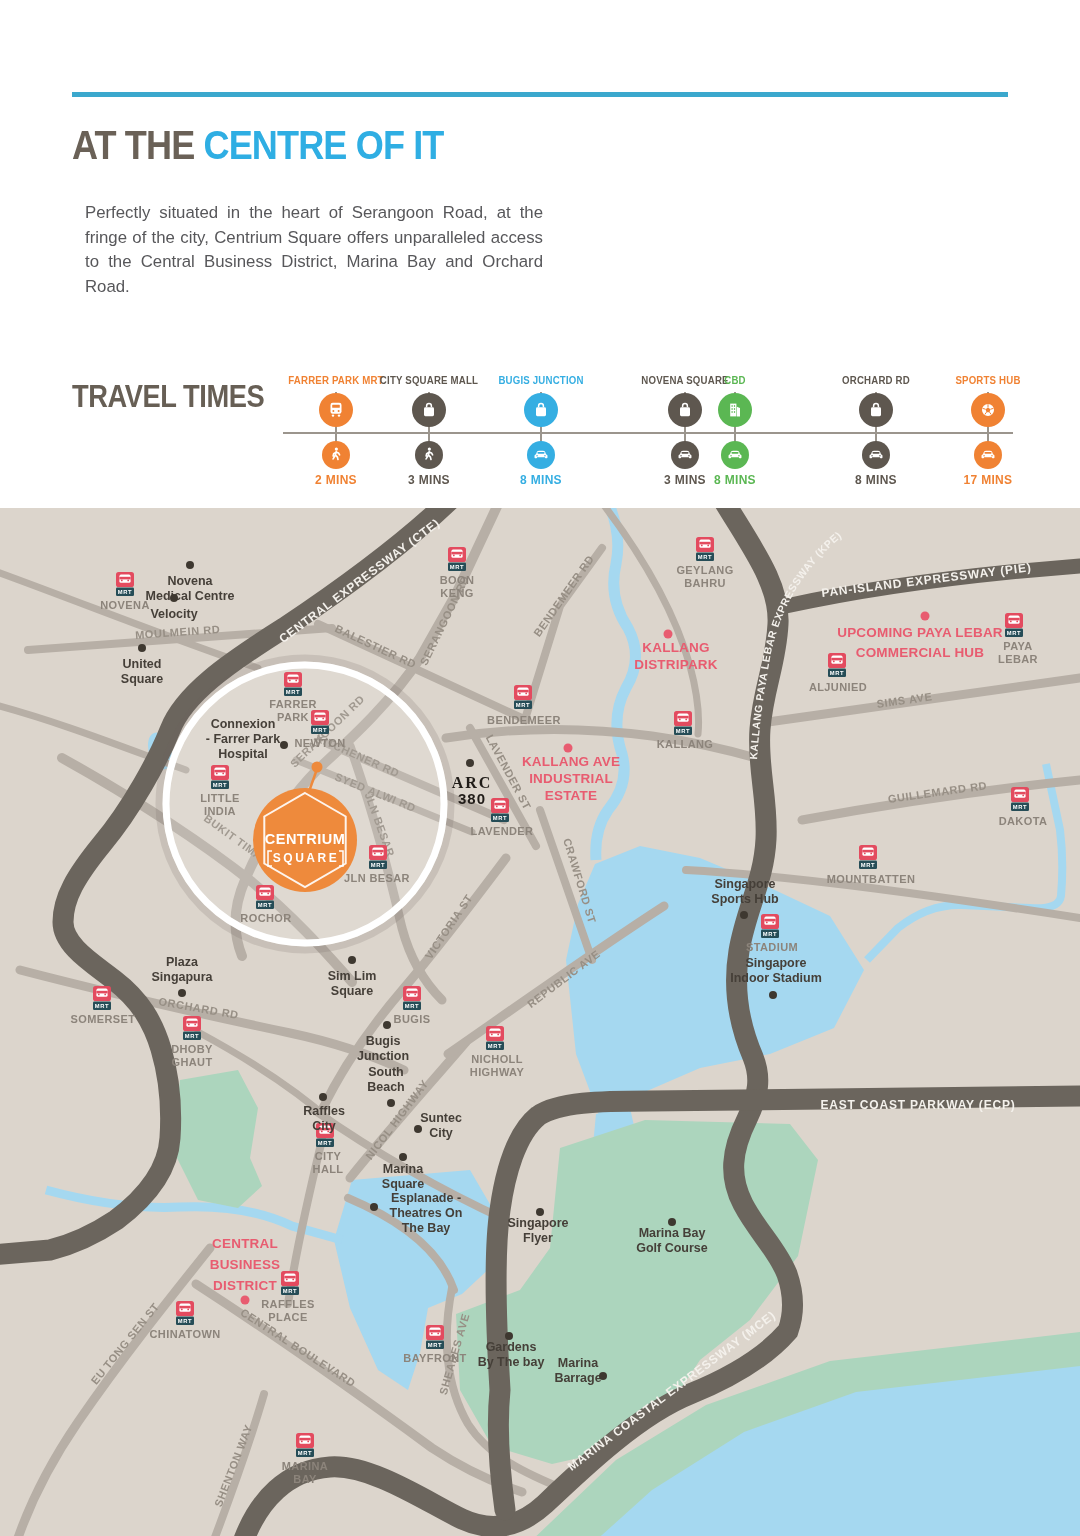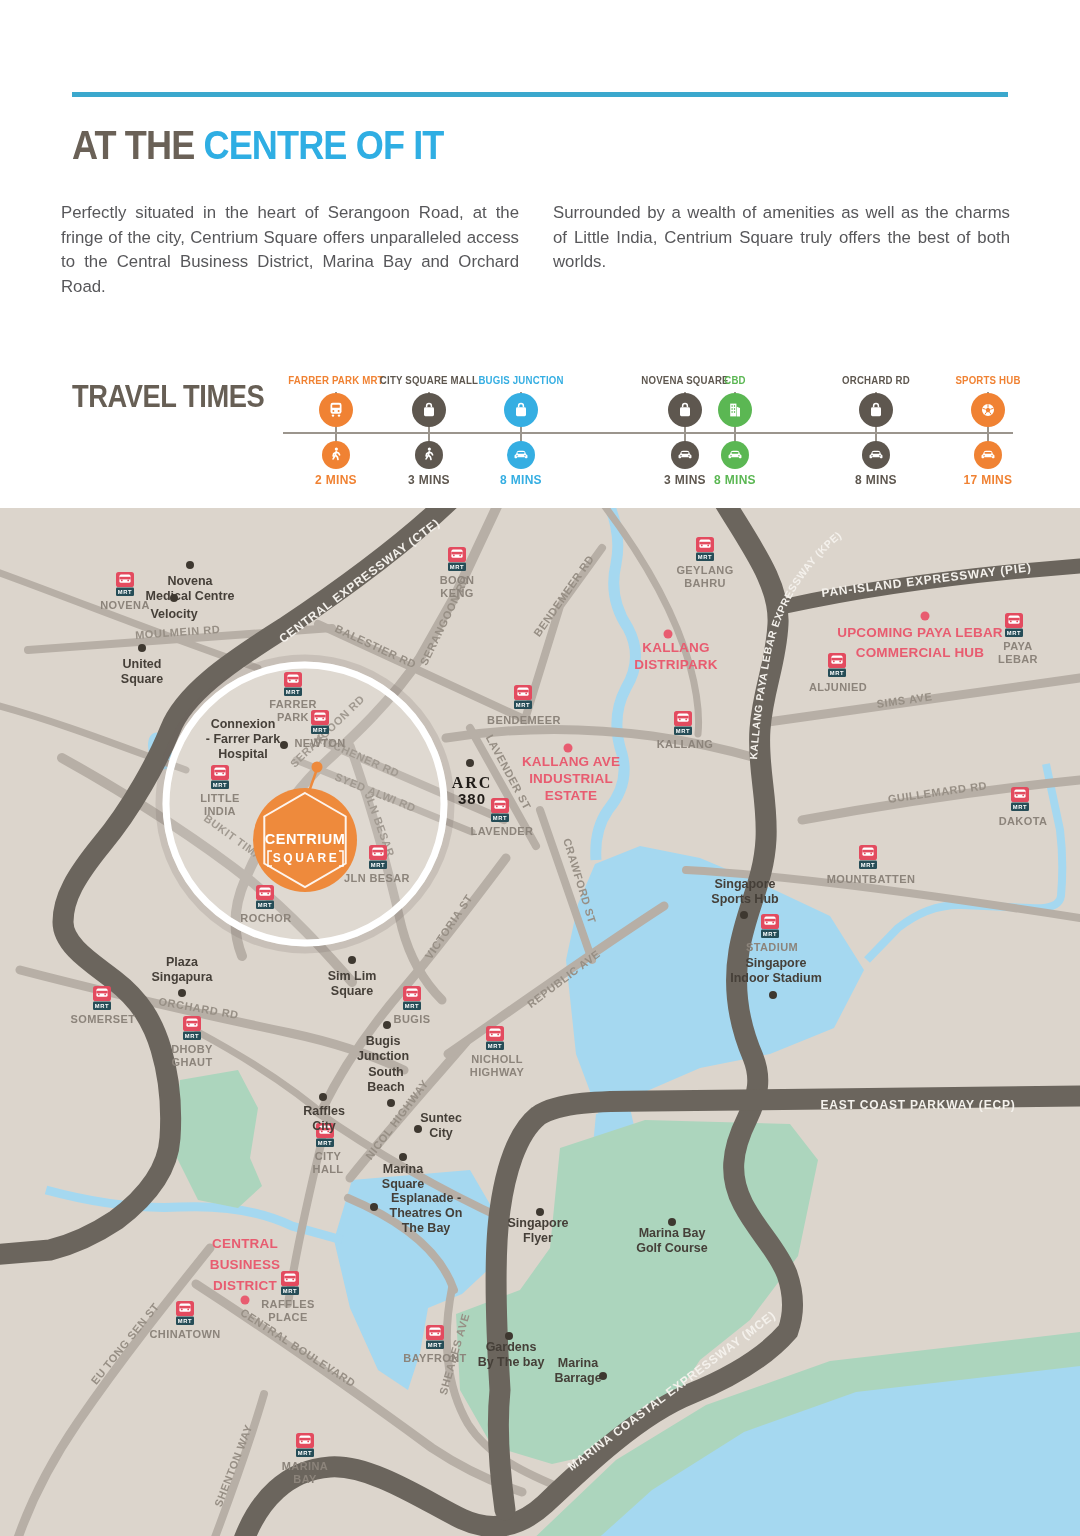--- a/index.html
+++ b/index.html
@@ -2,21 +2,21 @@
 <html><head>
 <meta charset="utf-8">
 <style>
   html,body{margin:0;padding:0;}
   body{width:1080px;height:1536px;background:#fff;position:relative;font-family:"Liberation Sans",sans-serif;overflow:hidden;}
   .rule{position:absolute;left:72px;top:92px;width:936px;height:5px;background:#3BA8CD;}
   .title{position:absolute;left:72px;top:122px;font-size:41px;font-weight:900;letter-spacing:-1px;transform:scaleX(.88);transform-origin:left;white-space:nowrap;}
   .title .t-dark{color:#6A6157;}
   .title .t-blue{color:#2FAEE3;}
   .para{position:absolute;top:201px;font-size:16.8px;line-height:1.46;color:#57575A;text-align:justify;}
-  .para.left{left:61px;width:458px;}
+  .para.left{left:85px;width:458px;}
   .para.right{left:553px;width:457px;}
   .para p{margin:0 0 18px 0;}
   .tt-head{position:absolute;left:72px;top:379px;font-size:31px;font-weight:900;color:#675F55;letter-spacing:-.5px;transform:scaleX(.88);transform-origin:left;white-space:nowrap;}
   .timeline{position:absolute;left:283px;top:432px;width:730px;height:2px;background:#9B958D;}
   .stop{position:absolute;top:374px;width:130px;text-align:center;}
   .stop .vline{position:absolute;left:64px;top:18px;width:2px;height:66px;background:#9B958D;}
   .stop .slabel{position:relative;font-size:10.5px;font-weight:800;letter-spacing:.2px;color:var(--c);transform:scaleX(.92);white-space:nowrap;}
   .stop .big{position:absolute;left:48px;top:19px;width:34px;height:34px;border-radius:50%;background:var(--c);display:flex;align-items:center;justify-content:center;}
   .stop .small{position:absolute;left:51px;top:67px;width:28px;height:28px;border-radius:50%;background:var(--c);display:flex;align-items:center;justify-content:center;}
   .stop .mins{position:absolute;left:0;top:99px;width:130px;font-size:12px;font-weight:800;color:var(--c);letter-spacing:.3px;}
@@ -97,21 +97,20 @@
     </g>
   </defs>
 </svg>
 
 <div class="rule"></div>
 <div class="title"><span class="t-dark">AT THE</span><span class="t-blue">&nbsp;</span><span class="t-blue">CENTRE OF IT</span></div>
 <div class="para left">
     <p>Perfectly situated in the heart of Serangoon Road, at the fringe of the city, Centrium Square offers unparalleled access to the Central Business District, Marina Bay and Orchard Road.</p>
   </div>
 <div class="para right">
-  <p>Surrounded by a wealth of amenities as well as the charms of Little India, Centrium Square truly offers the best of both worlds.</p>
 </div>
 
 <div class="tt-head">TRAVEL TIMES</div>
 <div class="timeline"></div>
 
 <div class="stop stop--orange" style="left:271px">
   <div class="vline"></div>
   <div class="slabel">FARRER PARK MRT</div>
   <div class="big">
       <svg width="20" height="20">
@@ -133,21 +132,21 @@
         <use href="#ic-bag"></use>
       </svg>
     </div>
   <div class="small">
       <svg width="18" height="18" viewBox="0 0 20 20">
         <use href="#ic-walk"></use>
       </svg>
     </div>
   <div class="mins">3 MINS</div>
 </div>
-<div class="stop stop--blue" style="left:456px">
+<div class="stop stop--blue" style="left:476px">
   <div class="vline"></div>
   <div class="slabel">BUGIS JUNCTION</div>
   <div class="big">
       <svg width="20" height="20">
         <use href="#ic-bag"></use>
       </svg>
     </div>
   <div class="small">
       <svg width="18" height="18" viewBox="0 0 20 20">
         <use href="#ic-car"></use>

